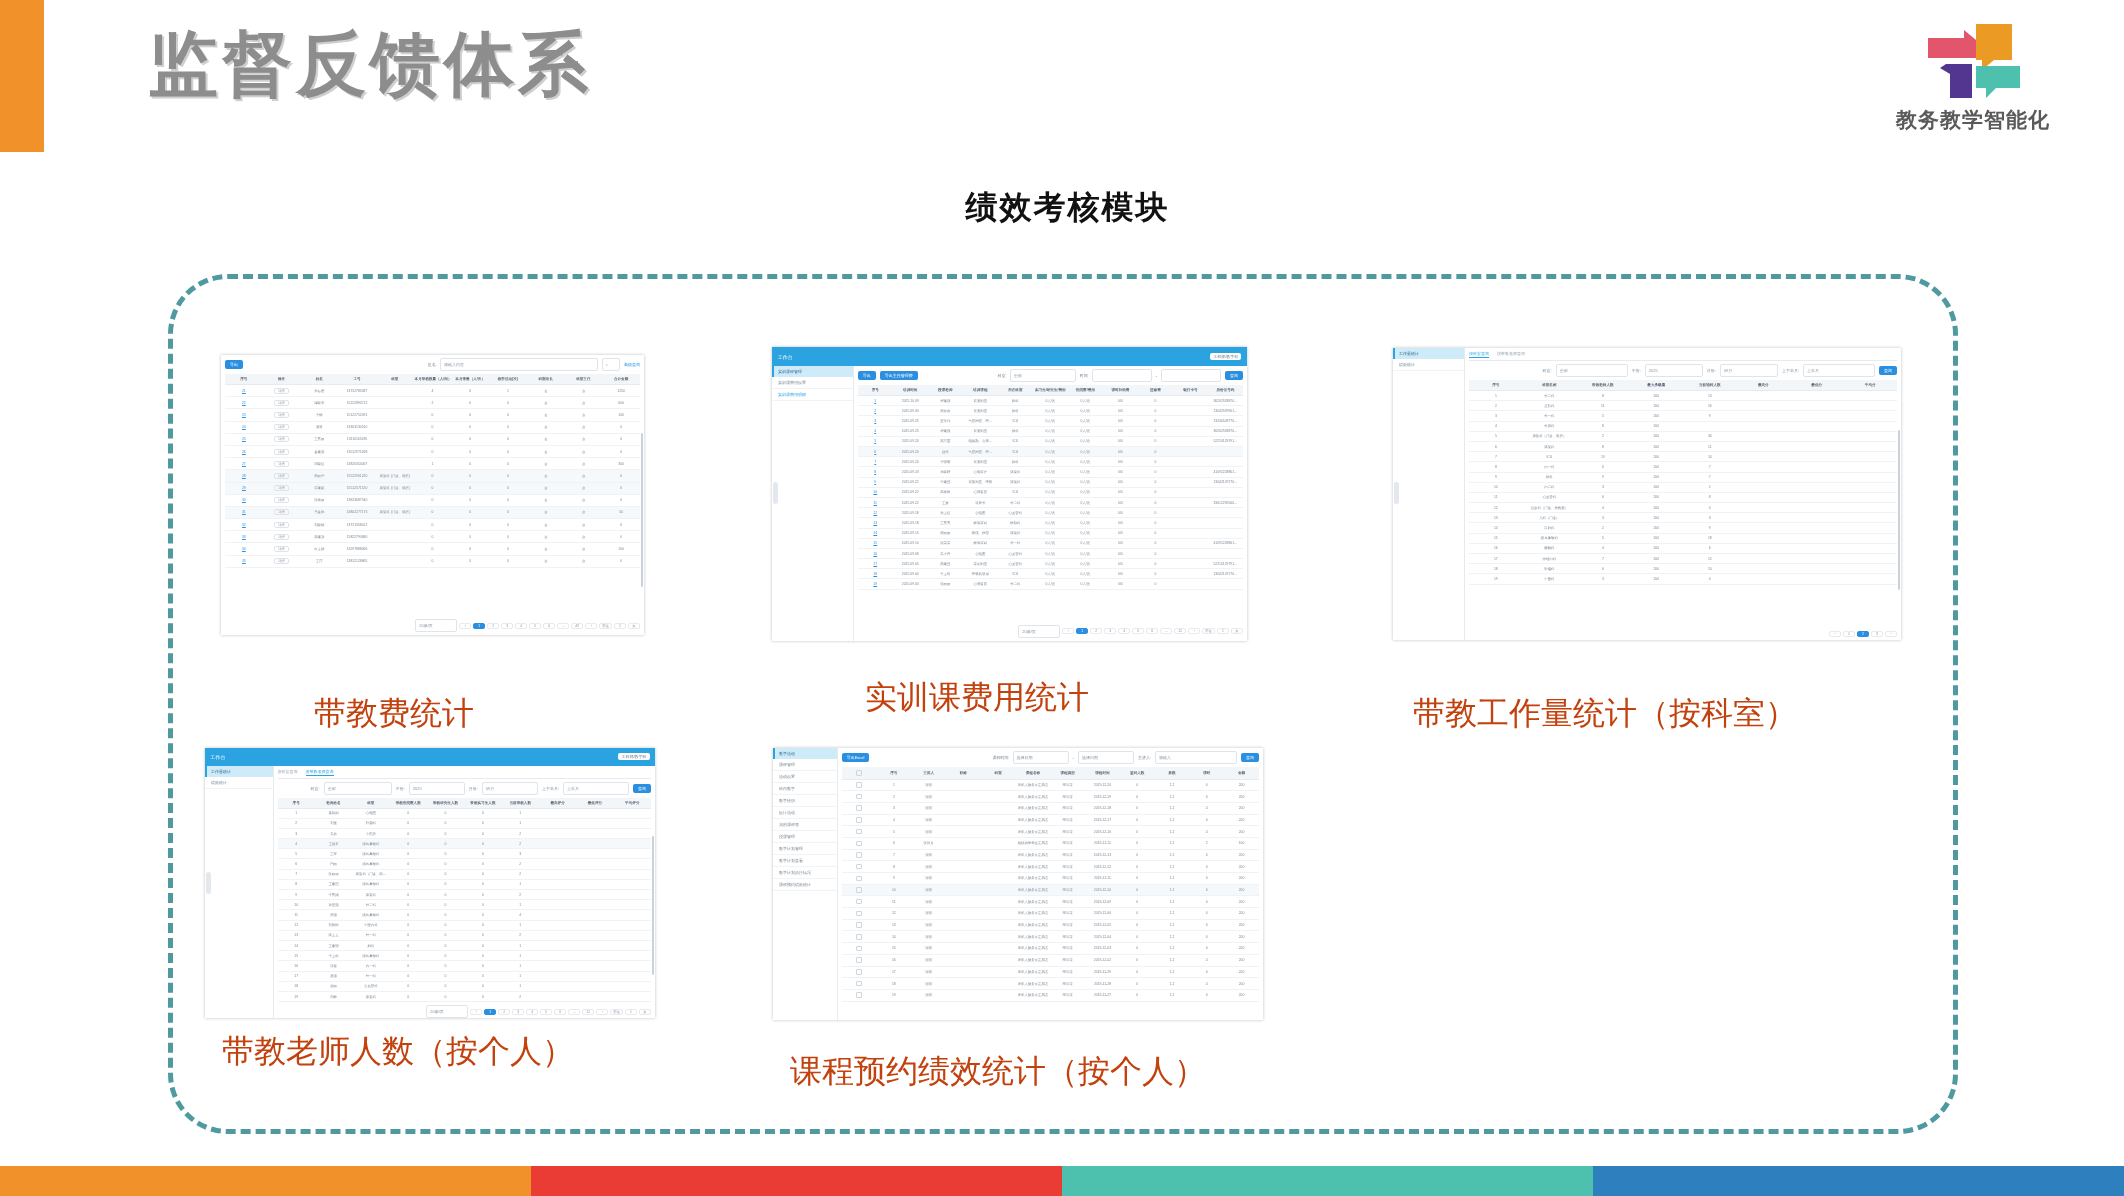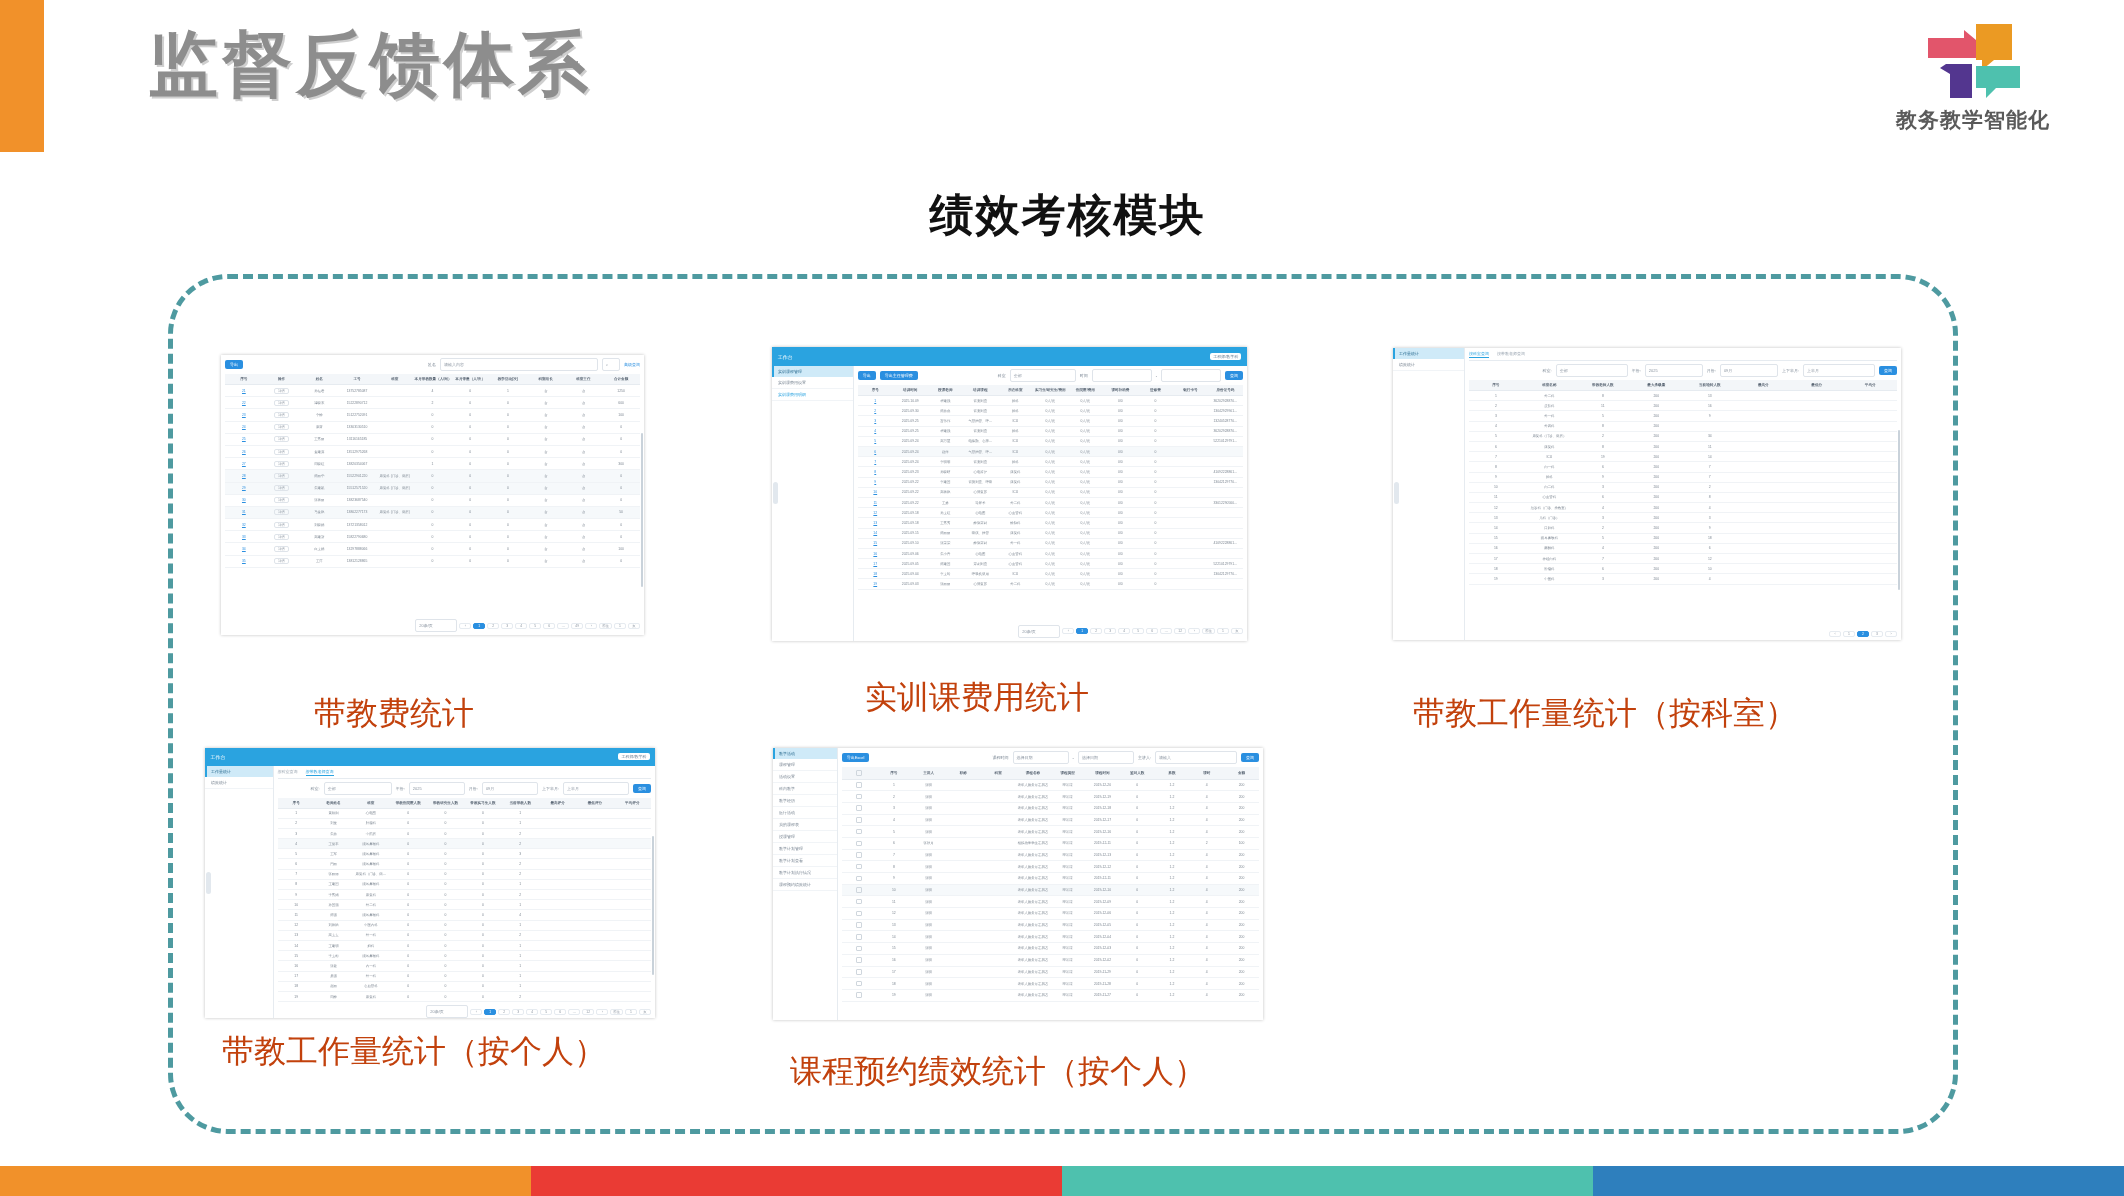--- a/index.html
+++ b/index.html
@@ -14,21 +14,21 @@
   .accent-bar{position:absolute;left:0;top:0;width:44px;height:152px;background:#f1912a;}
   .page-title{
     position:absolute;left:148px;top:18px;
     font-family:"DejaVu Sans","Liberation Sans",sans-serif;
     font-size:70px;font-weight:bold;color:#8d8d8d;letter-spacing:4px;
     text-shadow:2px 2px 0 #cfcfcf;
   }
   .subtitle{
     position:absolute;left:0;right:0;top:186px;text-align:center;
     font-family:"DejaVu Sans","Liberation Sans",sans-serif;
-    font-size:44px;font-weight:bold;color:#111;letter-spacing:2px;padding-left:11px;
+    font-size:32px;font-weight:bold;color:#111;letter-spacing:2px;padding-left:11px;
   }
 
   
   .logo{position:absolute;right:36px;top:22px;width:230px;height:130px;}
   .logo-mark{position:absolute;left:62px;top:0;width:110px;height:78px;}
   .logo-text{
     position:absolute;left:0;right:0;top:84px;text-align:center;
     font-family:Liberation Serif, serif;
     font-size:21px;font-weight:bold;color:#5a5a5a;letter-spacing:1px;
   }
@@ -1527,21 +1527,21 @@
               </tr>
             </tbody>
         </table>
       </div>
     </div>
   </div>
 
   <div class="caption" style="left:314px;top:692px;">带教费统计</div>
   <div class="caption" style="left:865px;top:676px;">实训课费用统计</div>
   <div class="caption" style="left:1413px;top:692px;">带教工作量统计（按科室）</div>
-  <div class="caption" style="left:222px;top:1030px;">带教工作量统计（按个人）</div>
+  <div class="caption" style="left:222px;top:1030px;">带教老师人数（按个人）</div>
   <div class="caption" style="left:790px;top:1050px;">课程预约绩效统计（按个人）</div>
 
   <div class="footer" id="fb">
       <div style="background: rgb(241, 145, 42); flex: 1 1 0%;"></div>
       <div style="background: rgb(234, 59, 52); flex: 1 1 0%;"></div>
       <div style="background: rgb(78, 193, 174); flex: 1 1 0%;"></div>
       <div style="background: rgb(46, 127, 189); flex: 1 1 0%;"></div>
     </div>
 </div>
 

